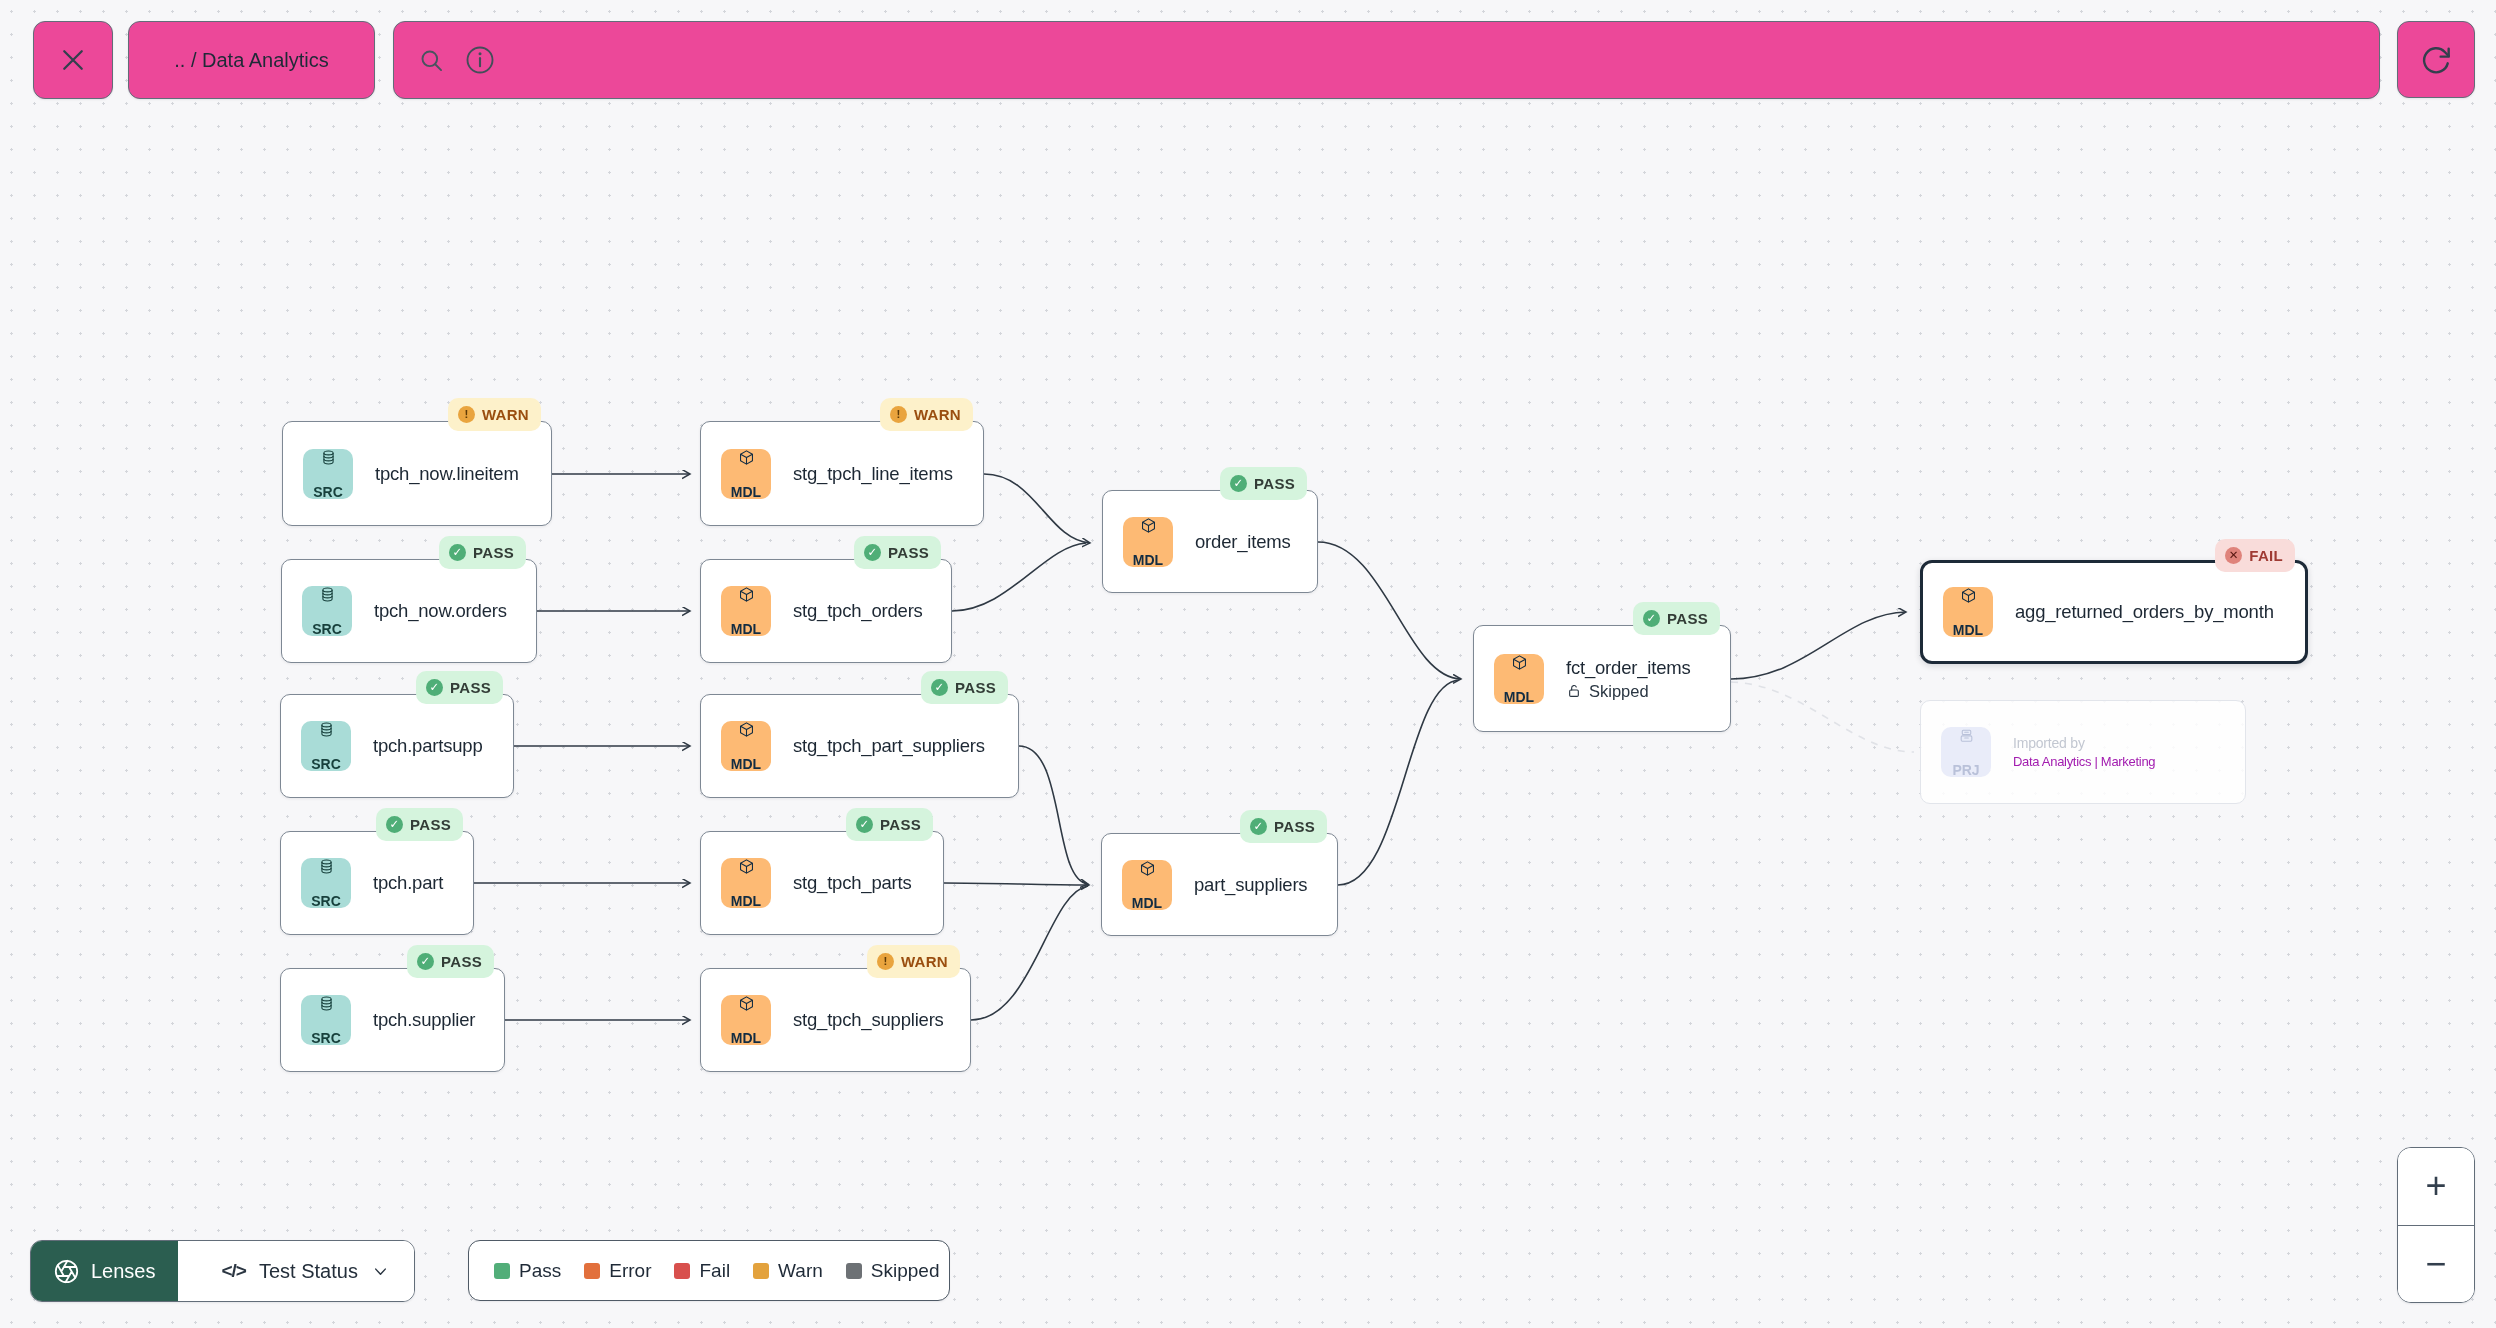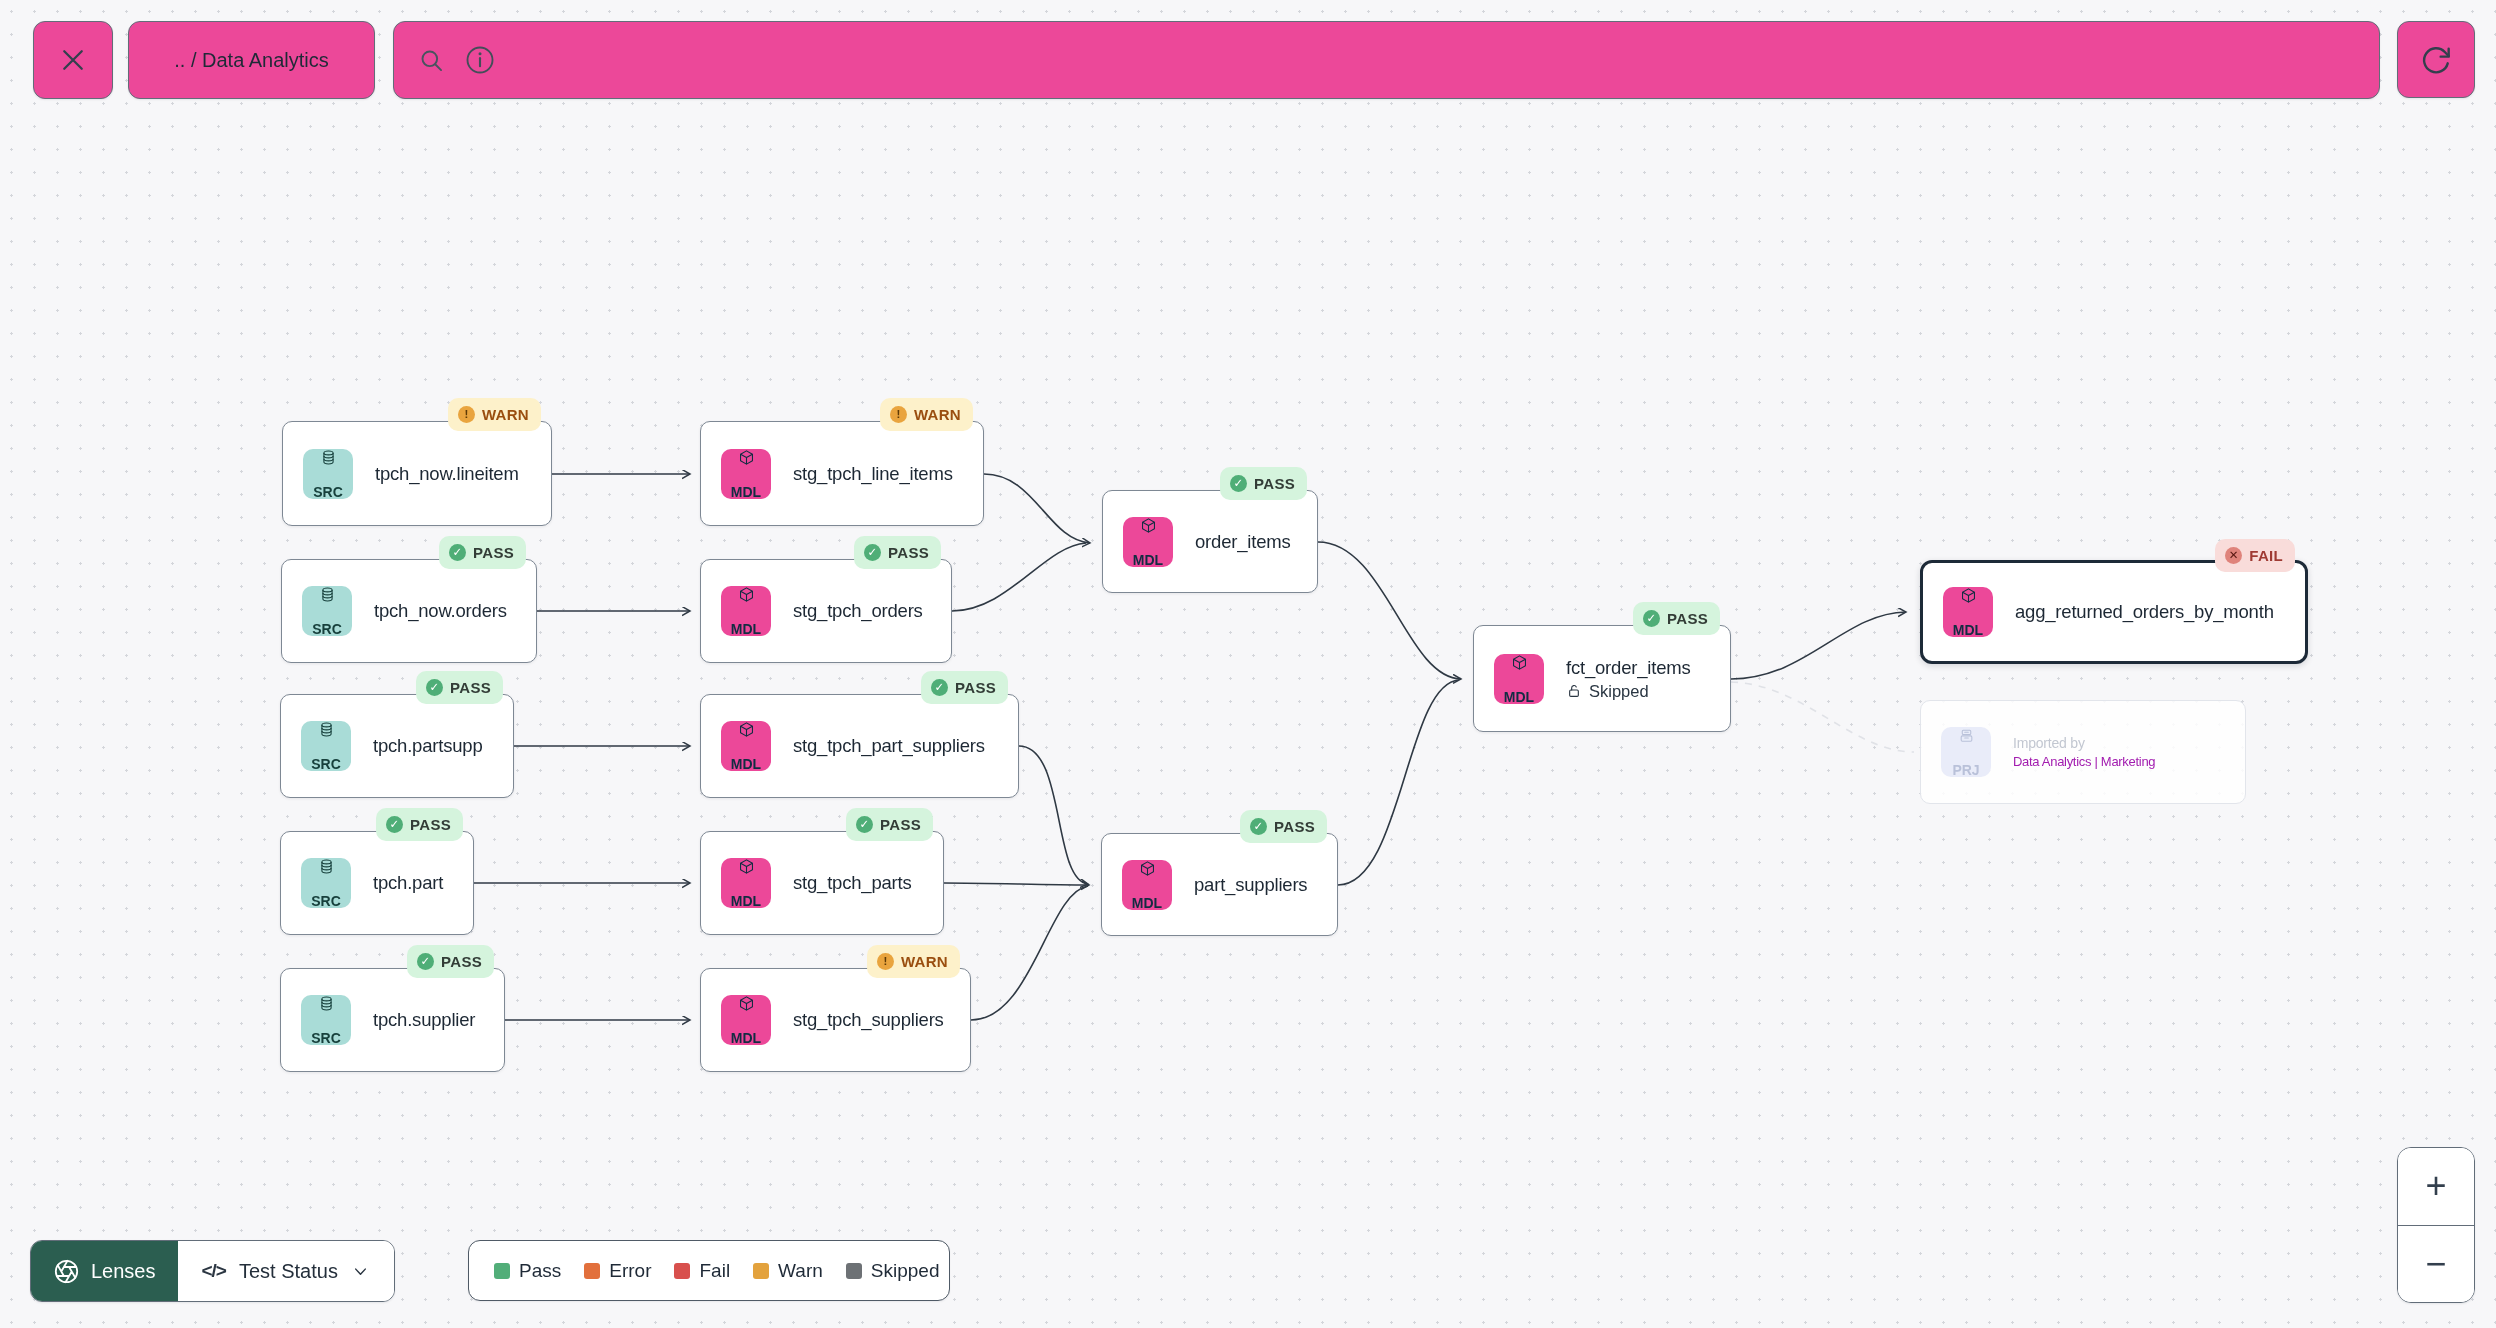--- a/index.html
+++ b/index.html
@@ -36,21 +36,21 @@
   .node .label{font-size:18.5px;color:#1d2834;white-space:nowrap;letter-spacing:-0.2px;}
   .node.selected{border:3px solid #1d2a38;border-radius:12px;box-shadow:0 2px 6px rgba(20,30,40,.15);}
   .node.ghost{border-color:#e2e5eb;background:rgba(255,255,255,.85);box-shadow:none;cursor:default;}
   .chip{
     width:50px;height:50px;border-radius:10px;flex:0 0 auto;
     display:flex;flex-direction:column;align-items:center;justify-content:center;
     font-size:14px;font-weight:600;line-height:1;gap:19px;
   }
   .chip svg{width:23px;height:23px;}
   .chip.src{background:#a9dcd7;color:#17403c;}
-  .chip.mdl{background:#ec4899;color:#122c42;}
+  .chip.mdl{background:#fdba74;color:#122c42;}
   .chip.prj{background:#e9ecf9;color:#b9c1d9;}
   .badge{
     position:absolute;top:-24px;right:10px;height:33px;border-radius:10px;
     display:flex;align-items:center;gap:7px;padding:0 12px 0 10px;
     font-size:15px;font-weight:700;letter-spacing:.3px;z-index:3;
   }
   .badge .dot{width:17px;height:17px;border-radius:50%;display:flex;align-items:center;
     justify-content:center;font-size:11.5px;font-weight:700;line-height:1;}
   .badge.pass{background:#d5f4dd;color:#333d37;}
   .badge.pass .dot{background:#4fae77;color:#fff;}
@@ -61,21 +61,21 @@
   .node-lines{display:flex;flex-direction:column;gap:3px;}
   .visibility{display:flex;align-items:center;gap:7px;font-size:16.5px;color:#2a3642;}
   .visibility svg{width:16px;height:16px;}
   .ghost .g-title{font-size:14px;color:#c2c7d1;letter-spacing:-0.2px;}
   .ghost .g-sub{font-size:13px;color:#a21caf;white-space:nowrap;letter-spacing:-0.3px;}
   #edges{position:absolute;left:0;top:0;z-index:1;pointer-events:none;}
   
   #lenses-group{
     position:absolute;left:30px;top:1240px;height:62px;display:flex;align-items:stretch;
     border:1.5px solid #626d79;border-radius:12px;background:#fff;
-    box-shadow:0 1px 2px rgba(16,24,40,.08);overflow:hidden;box-sizing:border-box;
+    box-shadow:0 1px 2px rgba(16,24,40,.08);overflow:hidden;box-sizing:border-box;gap:20px;
   }
   #lenses-btn{background:#2b5e50;color:#fff;display:flex;align-items:center;gap:11px;
     padding:0 22px;font-size:20px;cursor:pointer;}
   #lens-selector{display:flex;align-items:center;gap:13px;padding:0 24px;font-size:20px;
     color:#242f3b;cursor:pointer;background:#fff;}
   #lens-selector .code-glyph{font-weight:600;font-size:19px;color:#2b3642;letter-spacing:-1px;}
   #legend{
     position:absolute;left:468px;top:1240px;width:482px;height:61px;background:#fff;
     border:1.5px solid #4f5a66;border-radius:12px;display:flex;align-items:center;
     gap:23px;padding:0 25px;box-sizing:border-box;box-shadow:0 1px 2px rgba(16,24,40,.06);

